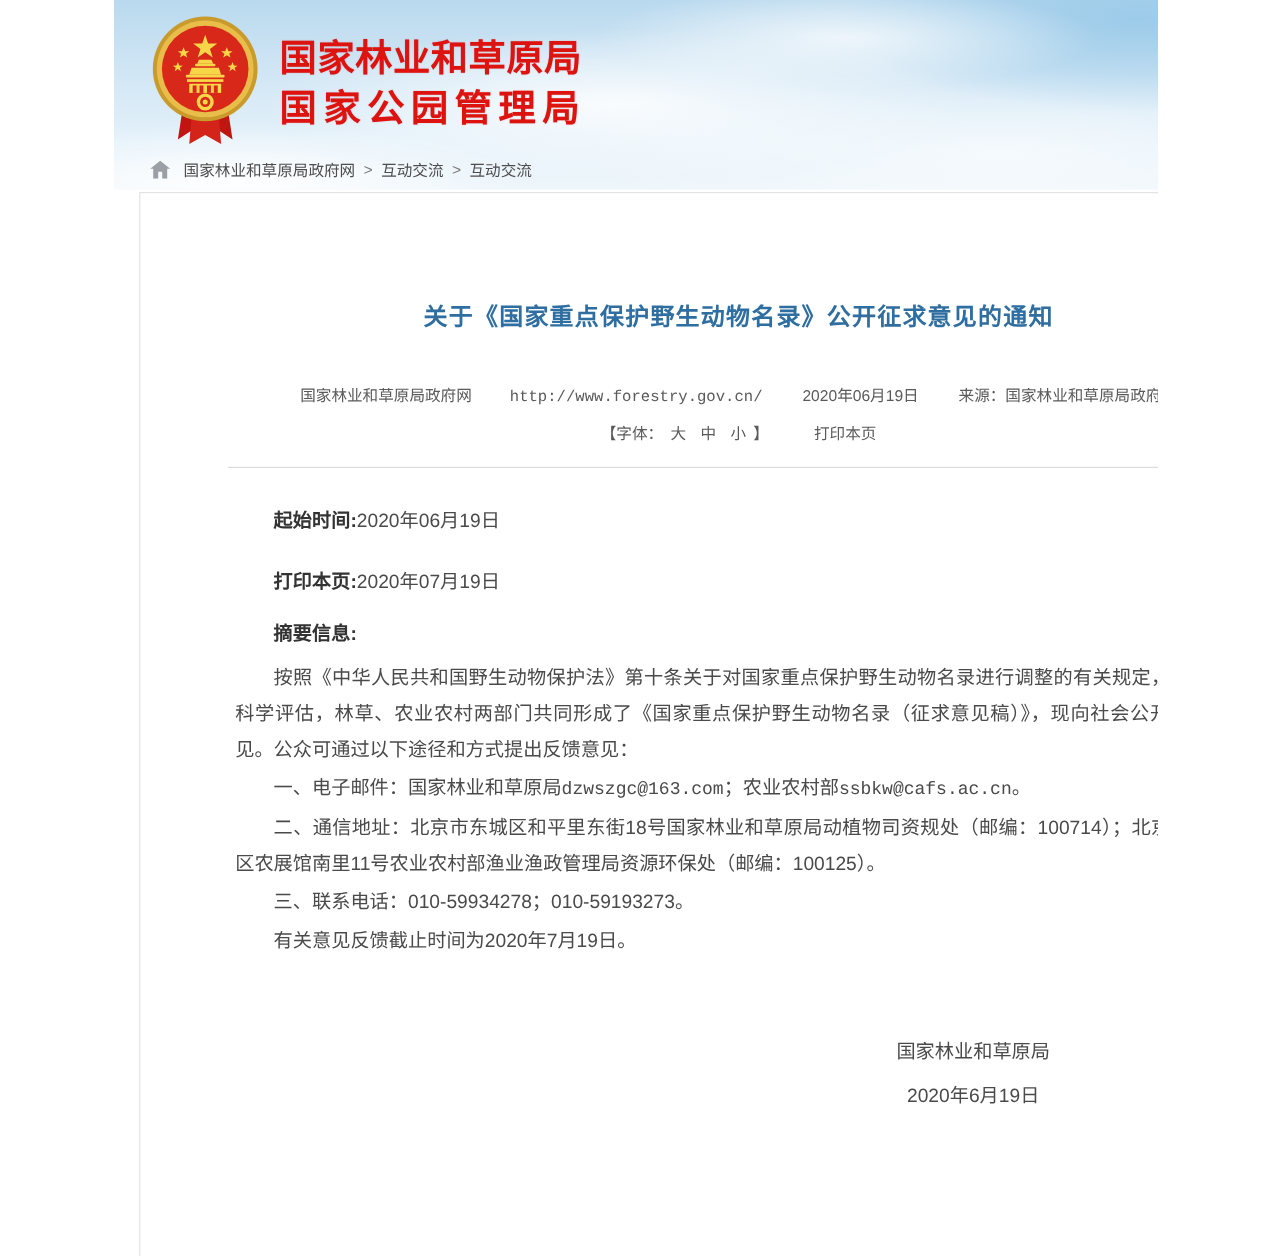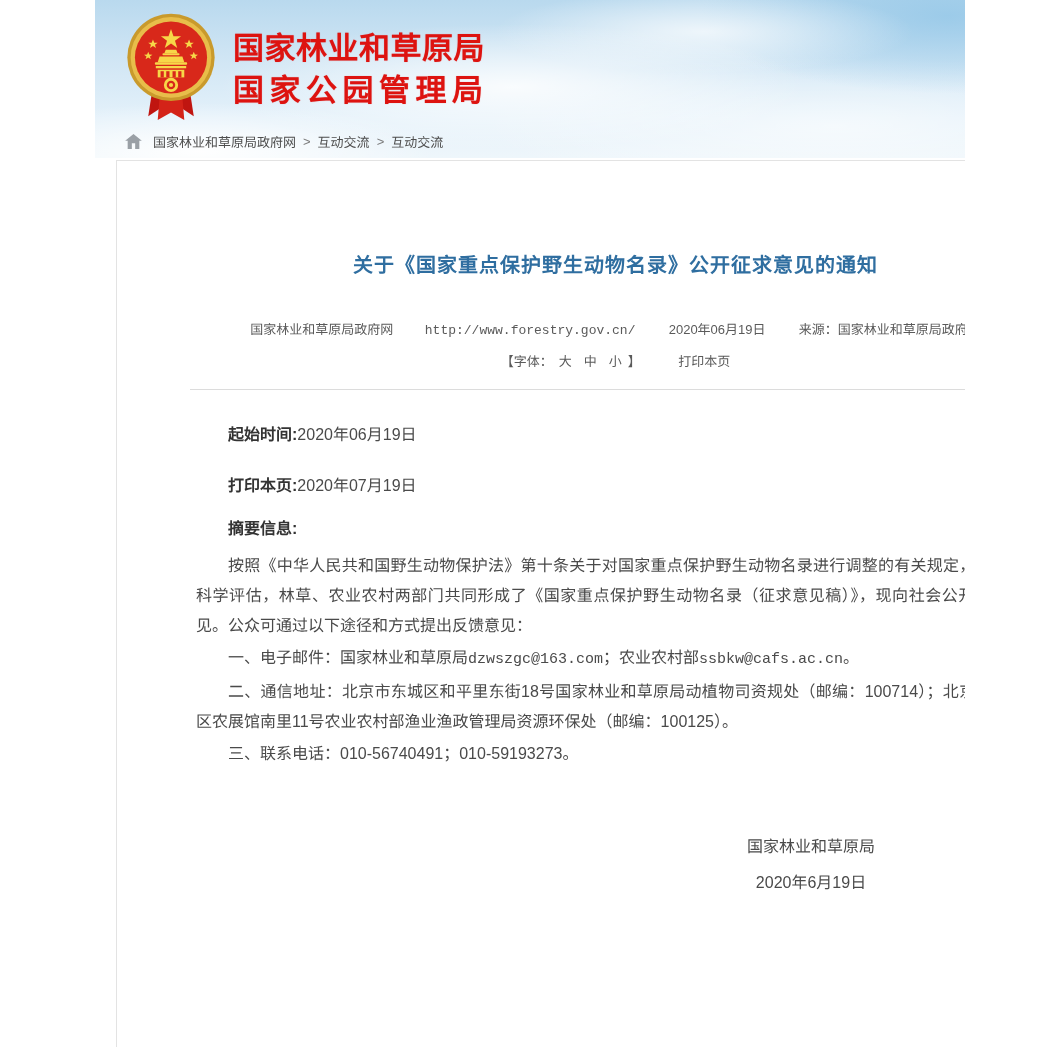--- a/index.html
+++ b/index.html
@@ -240,22 +240,23 @@
       </div>
 
       <div class="summary-label">摘要信息:</div>
 
       <p class="para">按照《中华人民共和国野生动物保护法》第十条关于对国家重点保护野生动物名录进行调整的有关规定，经组织科学评估，林草、农业农村两部门共同形成了《国家重点保护野生动物名录（征求意见稿）》，现向社会公开征求意见。公众可通过以下途径和方式提出反馈意见：</p>
 
       <p class="para"><span>一、电子邮件：国家林业和草原局</span><span class="ascii">dzwszgc@163.com</span><span>；农业农村部</span><span class="ascii">ssbkw@cafs.ac.cn</span><span>。</span></p>
 
       <p class="para">二、通信地址：北京市东城区和平里东街18号国家林业和草原局动植物司资规处（邮编：100714）；北京市朝阳区农展馆南里11号农业农村部渔业渔政管理局资源环保处（邮编：100125）。</p>
 
-      <p class="para">三、联系电话：010-56740491；010-59193273。</p>
-
+      <p class="para">三、联系电话：010-59934278；010-59193273。</p>
+
+      <p class="para">有关意见反馈截止时间为2020年7月19日。</p>
 
 
       <div class="signature">
         <div>国家林业和草原局</div>
         <div>2020年6月19日</div>
       </div>
 
     </div>
   </div>
 </div>

